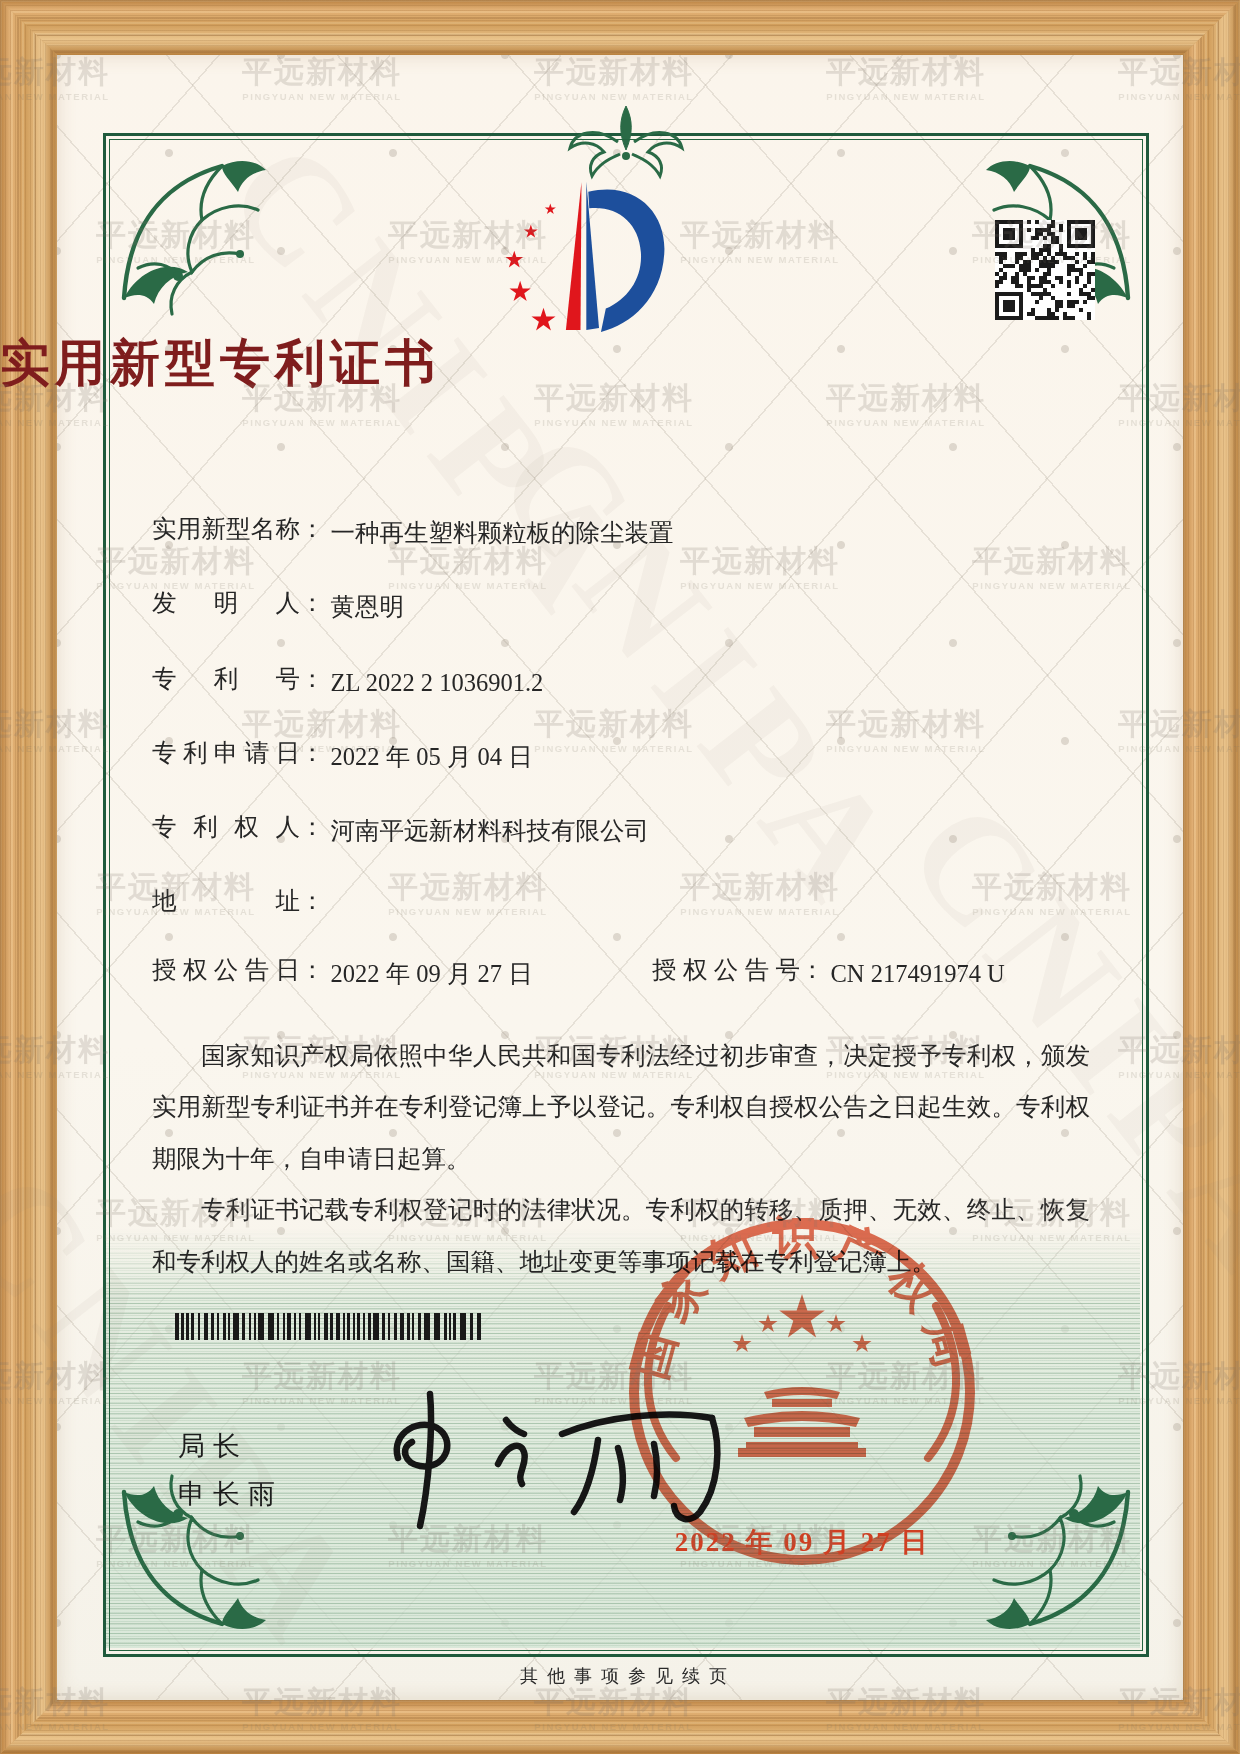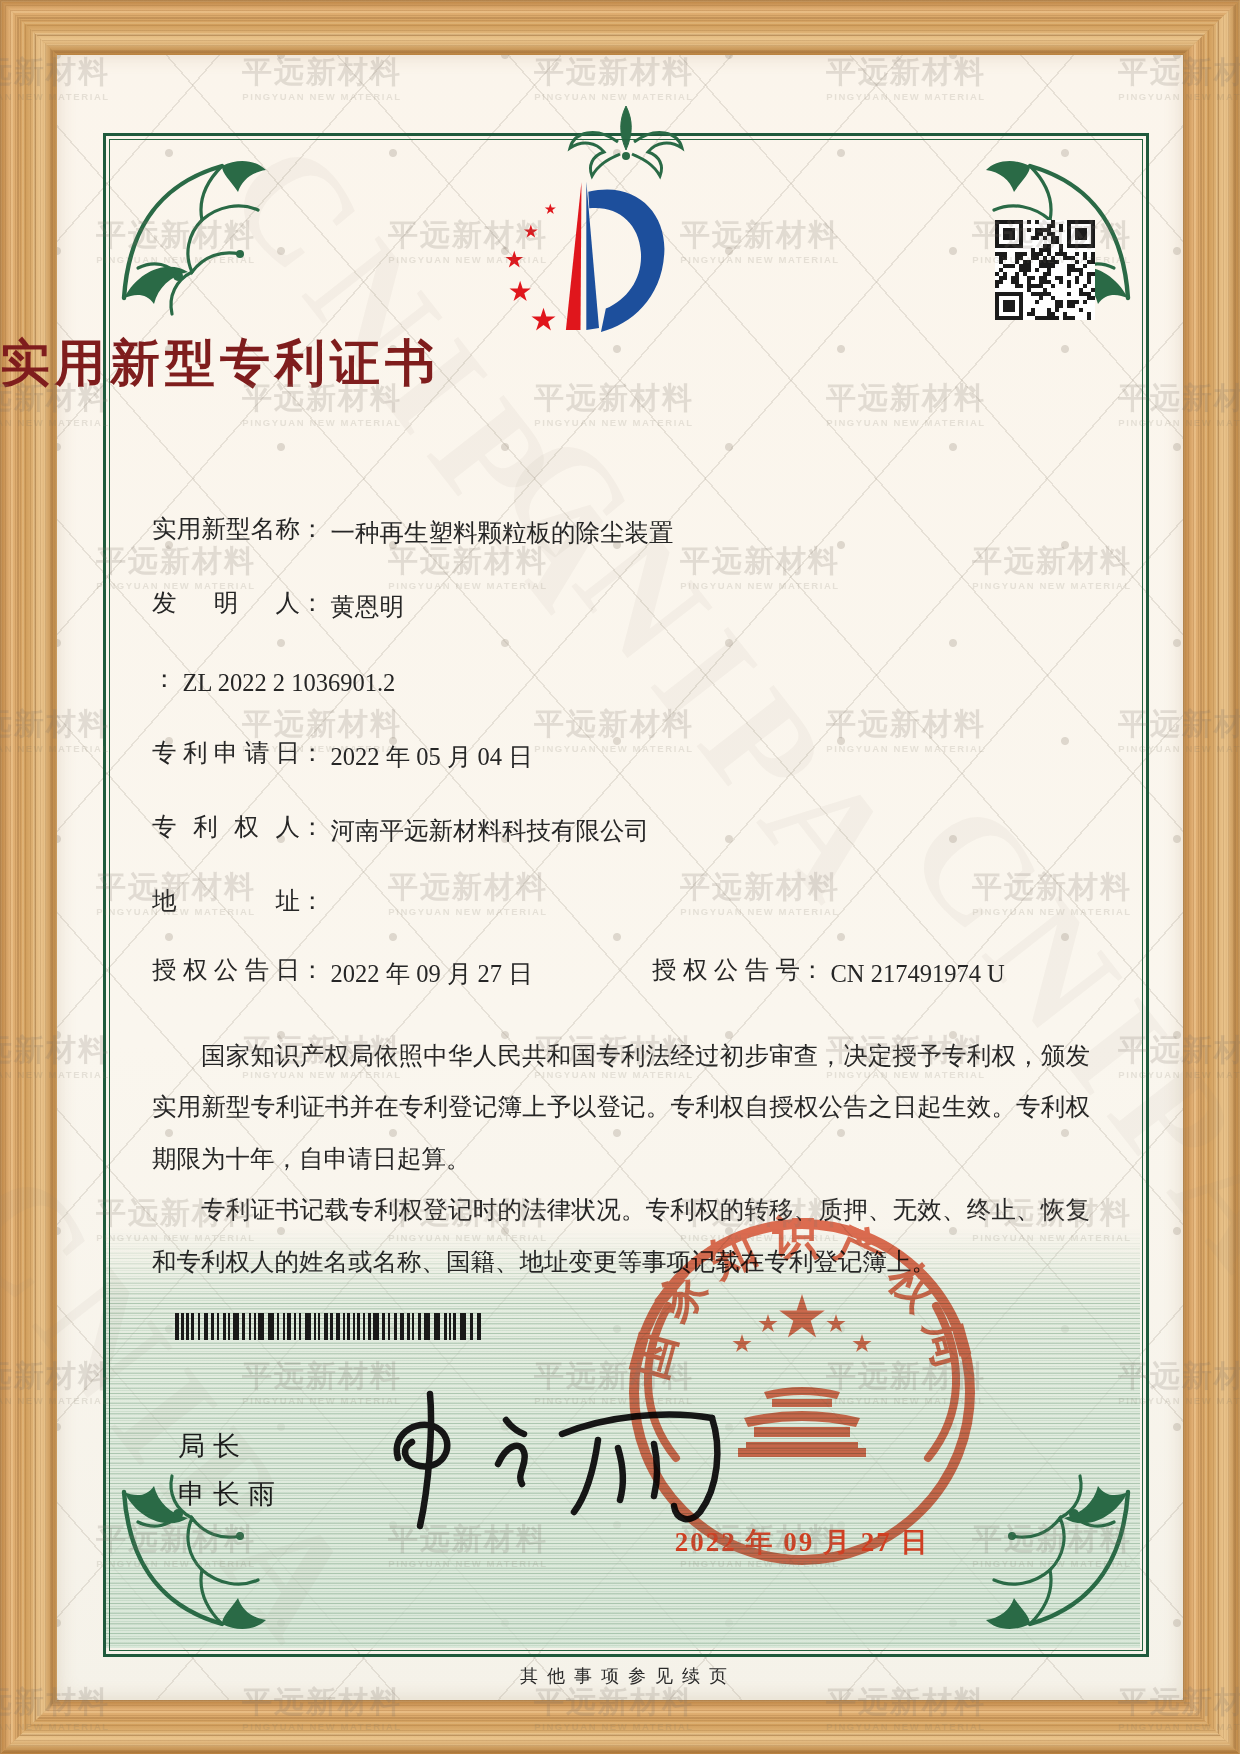--- a/index.html
+++ b/index.html
@@ -463,20 +463,21 @@
     <span class="flabel">实用新型名称</span>
       <span class="fcolon">：</span>
     <span class="fval">一种再生塑料颗粒板的除尘装置</span>
   </div>
   <div class="abs frow" style="top:586px">
     <span class="flabel">发明人</span>
       <span class="fcolon">：</span>
     <span class="fval">黄恩明</span>
   </div>
   <div class="abs frow" style="top:662px">
+    <span class="flabel">专利号</span>
       <span class="fcolon">：</span>
     <span class="fval">ZL 2022 2 1036901.2</span>
   </div>
   <div class="abs frow" style="top:736px">
     <span class="flabel">专利申请日</span>
       <span class="fcolon">：</span>
     <span class="fval">2022 年 05 月 04 日</span>
   </div>
   <div class="abs frow" style="top:810px">
     <span class="flabel">专利权人</span>

